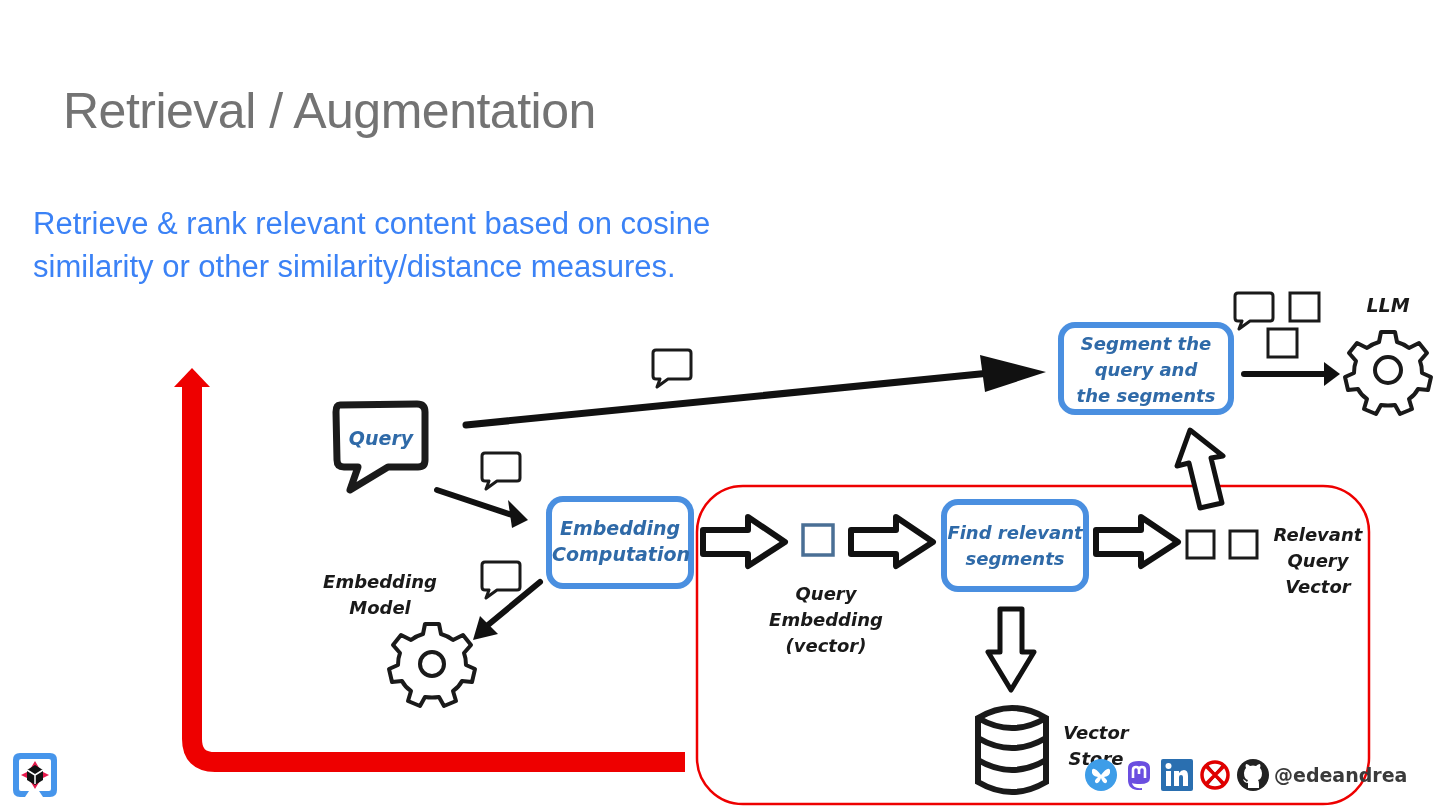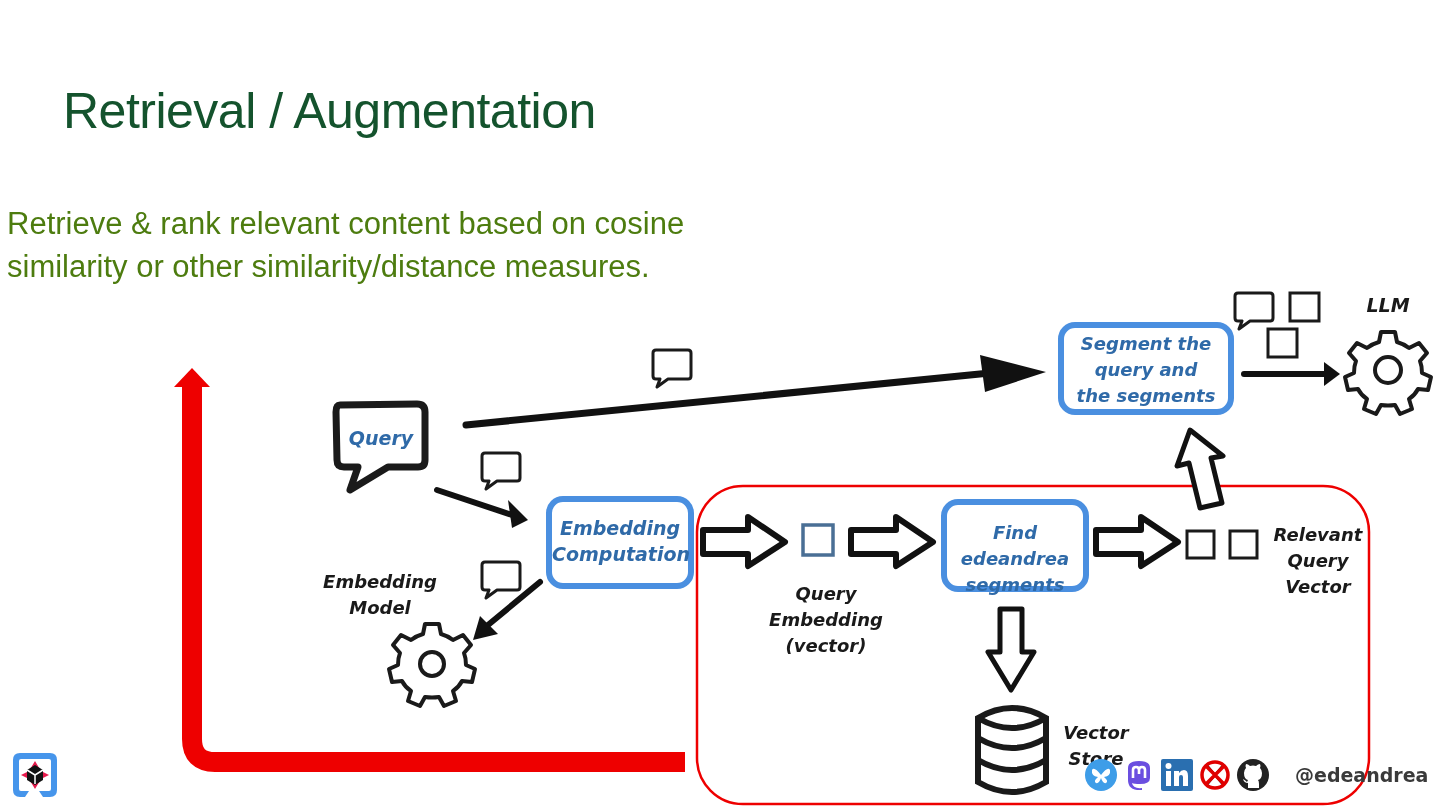--- a/index.html
+++ b/index.html
@@ -1,26 +1,26 @@
 <!DOCTYPE html>
 <html><head>
 <meta charset="utf-8">
 <style>
   html, body { margin:0; padding:0; background:#ffffff; }
   body { width:1440px; height:810px; position:relative; overflow:hidden; font-family:"DejaVu Sans", sans-serif; }
   .abs { position:absolute; }
-  #title { left:63px; top:82px; font-family:"Liberation Sans", sans-serif; font-size:50px; font-weight:300; color:#14532d; letter-spacing:-0.5px; white-space:nowrap; }
-  #subtitle { left:7px; top:202px; width:700px; font-family:"Liberation Sans", sans-serif; font-size:31px; line-height:43px; color:#4d7c0f; }
+  #title { left:63px; top:82px; font-family:"Liberation Sans", sans-serif; font-size:50px; font-weight:300; color:#737373; letter-spacing:-0.5px; white-space:nowrap; }
+  #subtitle { left:33px; top:202px; width:700px; font-family:"Liberation Sans", sans-serif; font-size:31px; line-height:43px; color:#3b82f6; }
   .hand { font-family:"DejaVu Sans", sans-serif; font-style:italic; font-weight:bold; text-align:center; line-height:26px; }
   .blue { color:#2f6aa8; font-size:19px; }
   .dark { color:#1a1a1a; font-size:18px; }
   #diagram { left:0; top:0; width:1440px; height:810px; }
   #social { left:1084px; top:758px; display:flex; align-items:center; gap:4px; }
   .soc { width:34px; height:34px; display:flex; align-items:center; justify-content:center; }
-  #handle { font-family:"DejaVu Sans", sans-serif; font-weight:bold; font-size:19px; color:#3a3a3a; margin-left:21px; }
+  #handle { font-family:"DejaVu Sans", sans-serif; font-weight:bold; font-size:19px; color:#3a3a3a; margin-left:0; }
 </style>
 </head>
 <body>
 
 <div id="title" class="abs">Retrieval / Augmentation</div>
 <div id="subtitle" class="abs">Retrieve &amp; rank relevant content based on cosine similarity or other similarity/distance measures.</div>
 
 <svg id="diagram" class="abs" viewBox="0 0 1440 810" xmlns="http://www.w3.org/2000/svg">
 
   <g>
@@ -122,21 +122,21 @@
 <div class="abs hand dark" style="left:318px;top:569px;width:124px;">
   <div>Embedding</div>
   <div>Model</div>
 </div>
 <div class="abs hand dark" style="left:764px;top:581px;width:124px;">
   <div>Query</div>
   <div>Embedding</div>
   <div>(vector)</div>
 </div>
 <div class="abs hand blue" style="left:944px;top:520px;width:142px;font-size:18px;">
-  <div>Find edeandrea</div>
+  <div>Find relevant</div>
   <div>segments</div>
 </div>
 <div class="abs hand dark" style="left:1268px;top:522px;width:100px;">
   <div>Relevant</div>
   <div>Query</div>
   <div>Vector</div>
 </div>
 <div class="abs hand dark" style="left:1058px;top:720px;width:76px;">
   <div>Vector</div>
   <div>Store</div>

